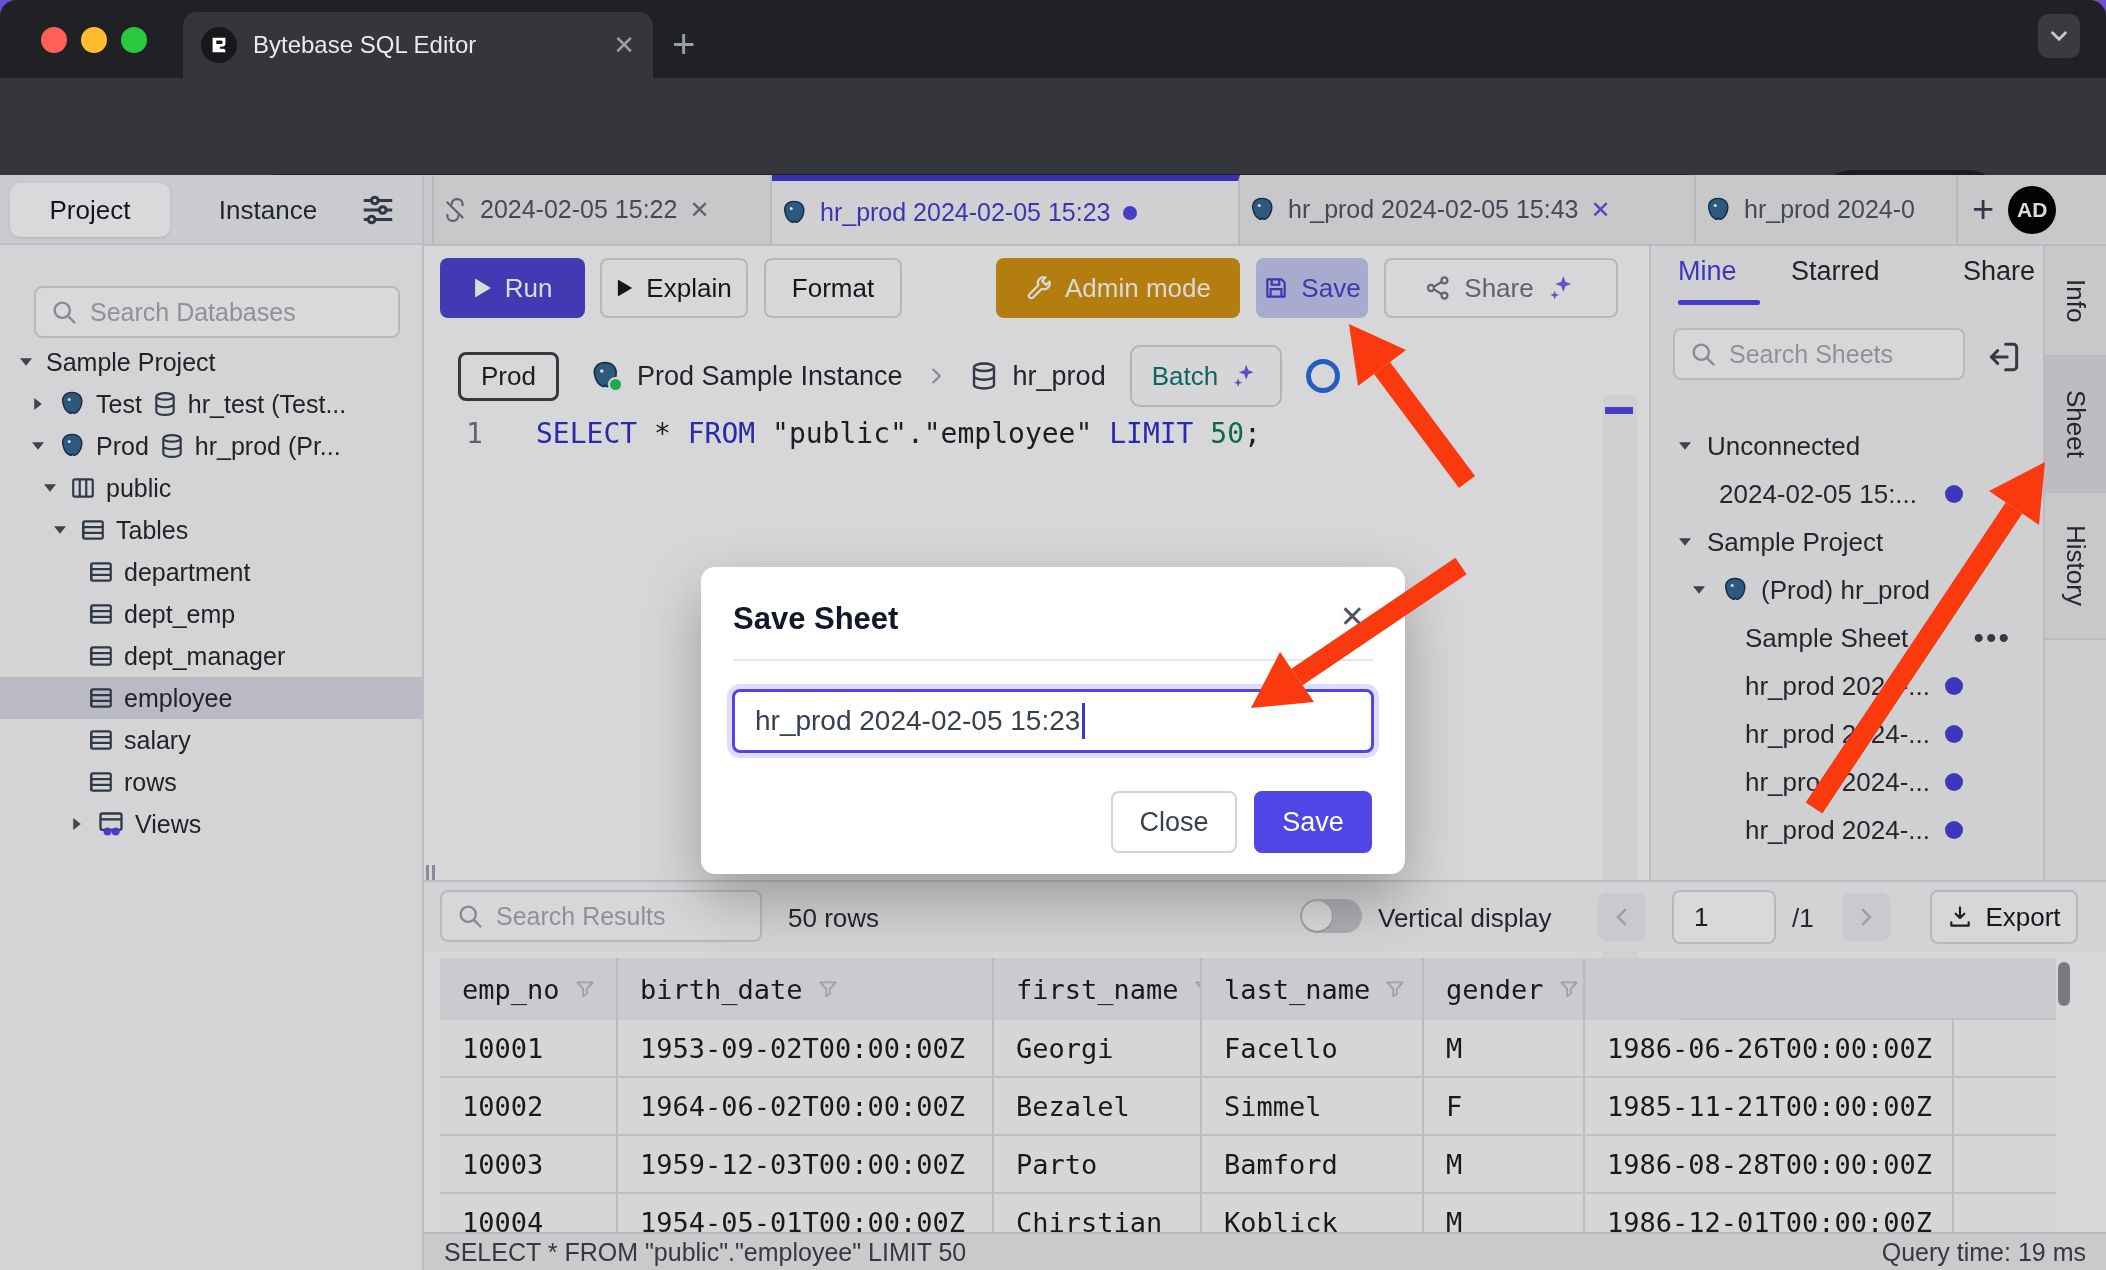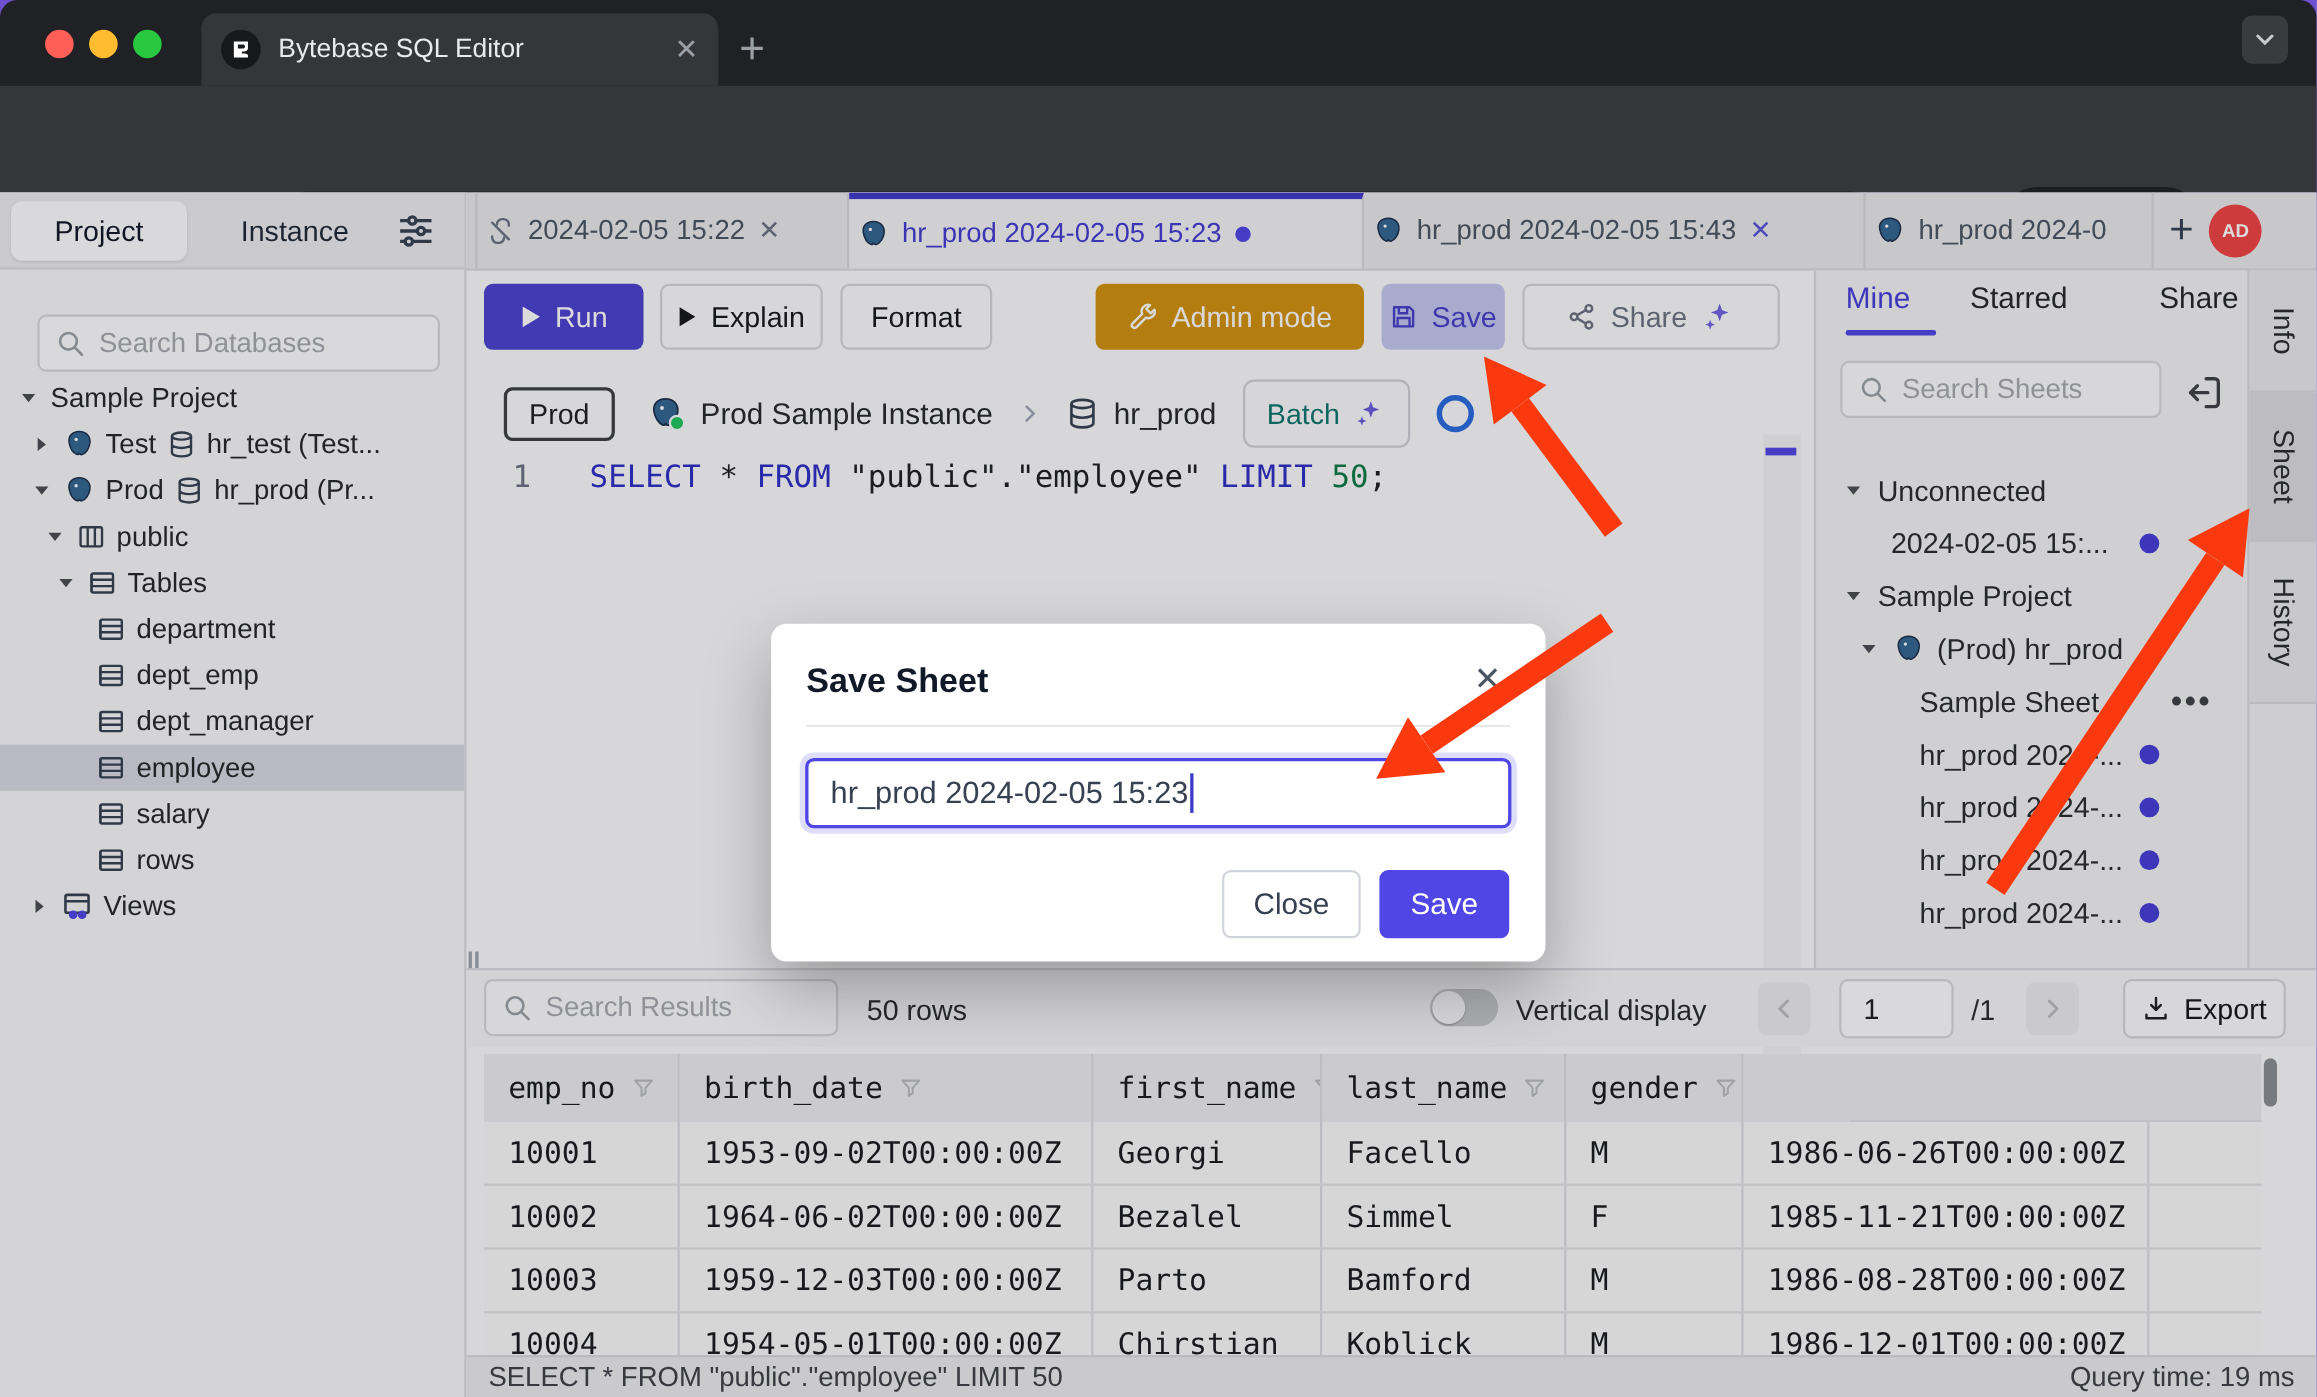--- a/index.html
+++ b/index.html
@@ -42,21 +42,21 @@
   
   .etabbar{left:424px;top:0;width:1682px;height:71px;background:#e9e9ec;border-bottom:2px solid #d9d9de;box-sizing:border-box;display:flex;}
   .etab{height:69px;display:flex;align-items:center;padding:0 8px;gap:12px;box-sizing:border-box;
     border-right:2px solid #d6d6db;font-size:25px;color:#4b5563;white-space:nowrap;overflow:hidden;flex:none;}
   .etab.first{border-left:2px solid #d6d6db;margin-left:8px;}
   .etab.active{background:#f2f2f5;border-top:6px solid #4039cb;color:#433ccf;}
   .etab .dot{width:14px;height:14px;border-radius:50%;background:#4f46e5;flex:none;}
   .etab .x{font-size:24px;color:#6b7280;}
   .etab .x.accent{color:#5b55d8;}
   .plus{font-size:38px;color:#374151;margin:0 0 0 14px;align-self:center;font-weight:300;}
-  .avatar{width:48px;height:48px;border-radius:50%;background:#ef4444;color:#fff;font-size:17px;font-weight:bold;
+  .avatar{width:48px;height:48px;border-radius:50%;background:#000000;color:#fff;font-size:21px;font-weight:bold;
     display:flex;align-items:center;justify-content:center;align-self:center;margin-left:14px;flex:none;}
   
   .btn{position:absolute;height:60px;border-radius:8px;display:flex;align-items:center;justify-content:center;
     gap:12px;font-size:26px;box-sizing:border-box;white-space:nowrap;}
   .btn.light{background:#fbfbfc;border:2px solid #d4d5d9;color:#17181b;}
   
   .crumb{position:absolute;display:flex;align-items:center;font-size:27px;color:#26282c;white-space:nowrap;}
   .envbadge{border:3px solid #3f4043;border-radius:8px;padding:6px 20px;font-size:26px;color:#1f2023;}
   .batchbtn{border:2px solid #cfd0d5;background:#fafafb;border-radius:10px;height:58px;display:flex;
     align-items:center;gap:12px;padding:0 20px;font-size:26px;color:#0f766e;}
@@ -325,21 +325,21 @@
           </div>
           <div class="tree-row" style="top: 586px; padding-left: 88px;">
             <span style="display: flex;">
               <svg class="ic" width="26" height="26" viewBox="0 0 24 24">
                 <rect x="3" y="4" width="18" height="16" rx="1.5" stroke="#374151" stroke-width="2" fill="none"></rect>
                 <path d="M3 9.3h18M3 14.6h18M3 4.5v15" stroke="#374151" stroke-width="2"></path>
               </svg>
             </span>
             <span>rows</span>
           </div>
-          <div class="tree-row" style="top: 628px; padding-left: 26px;">
+          <div class="tree-row" style="top: 628px; padding-left: 67px;">
             <span class="caret">
               <svg class="ic" width="18" height="18" viewBox="0 0 12 12">
                 <path d="M3.5 2l5 4-5 4z" fill="#4b4d52"></path>
               </svg>
             </span>
             <span style="display: flex;">
               <svg class="ic" width="28" height="28" viewBox="0 0 24 24">
                 <rect x="3" y="3" width="18" height="14" rx="1.5" stroke="#374151" stroke-width="2" fill="none"></rect>
                 <path d="M3 8h18" stroke="#374151" stroke-width="2"></path>
                 <circle cx="9" cy="18.5" r="3.4" fill="#4f46e5"></circle>

